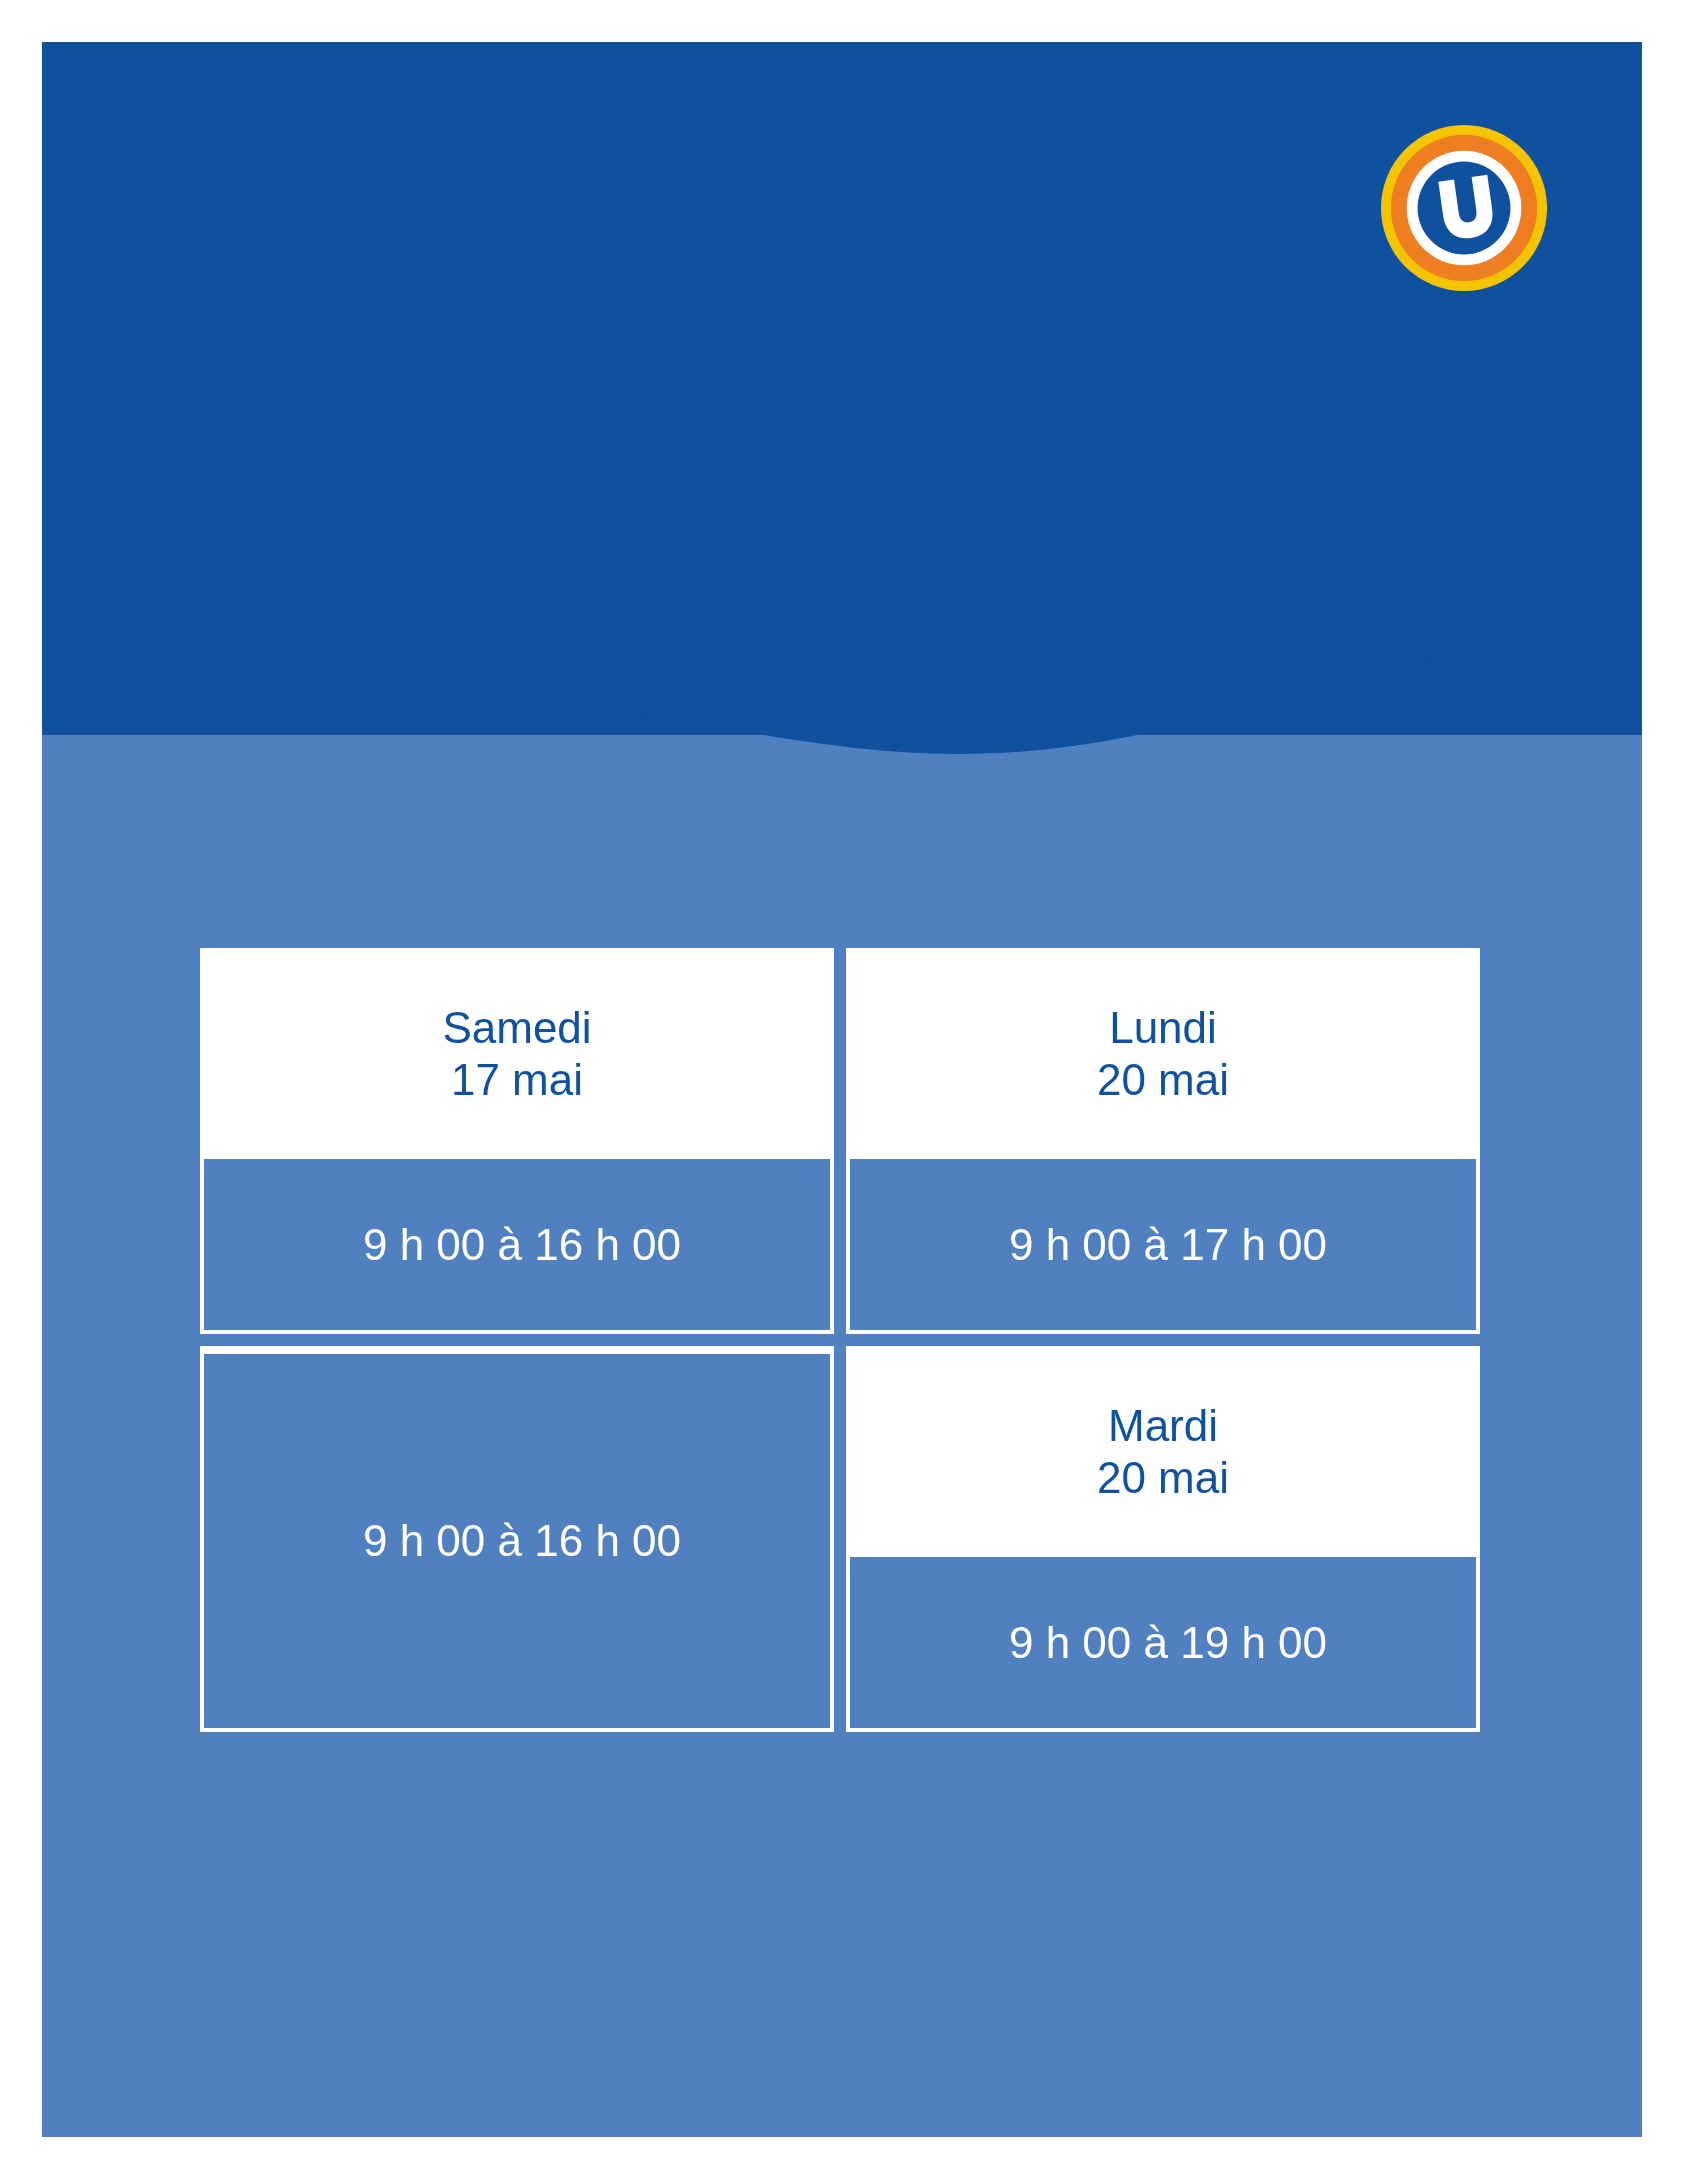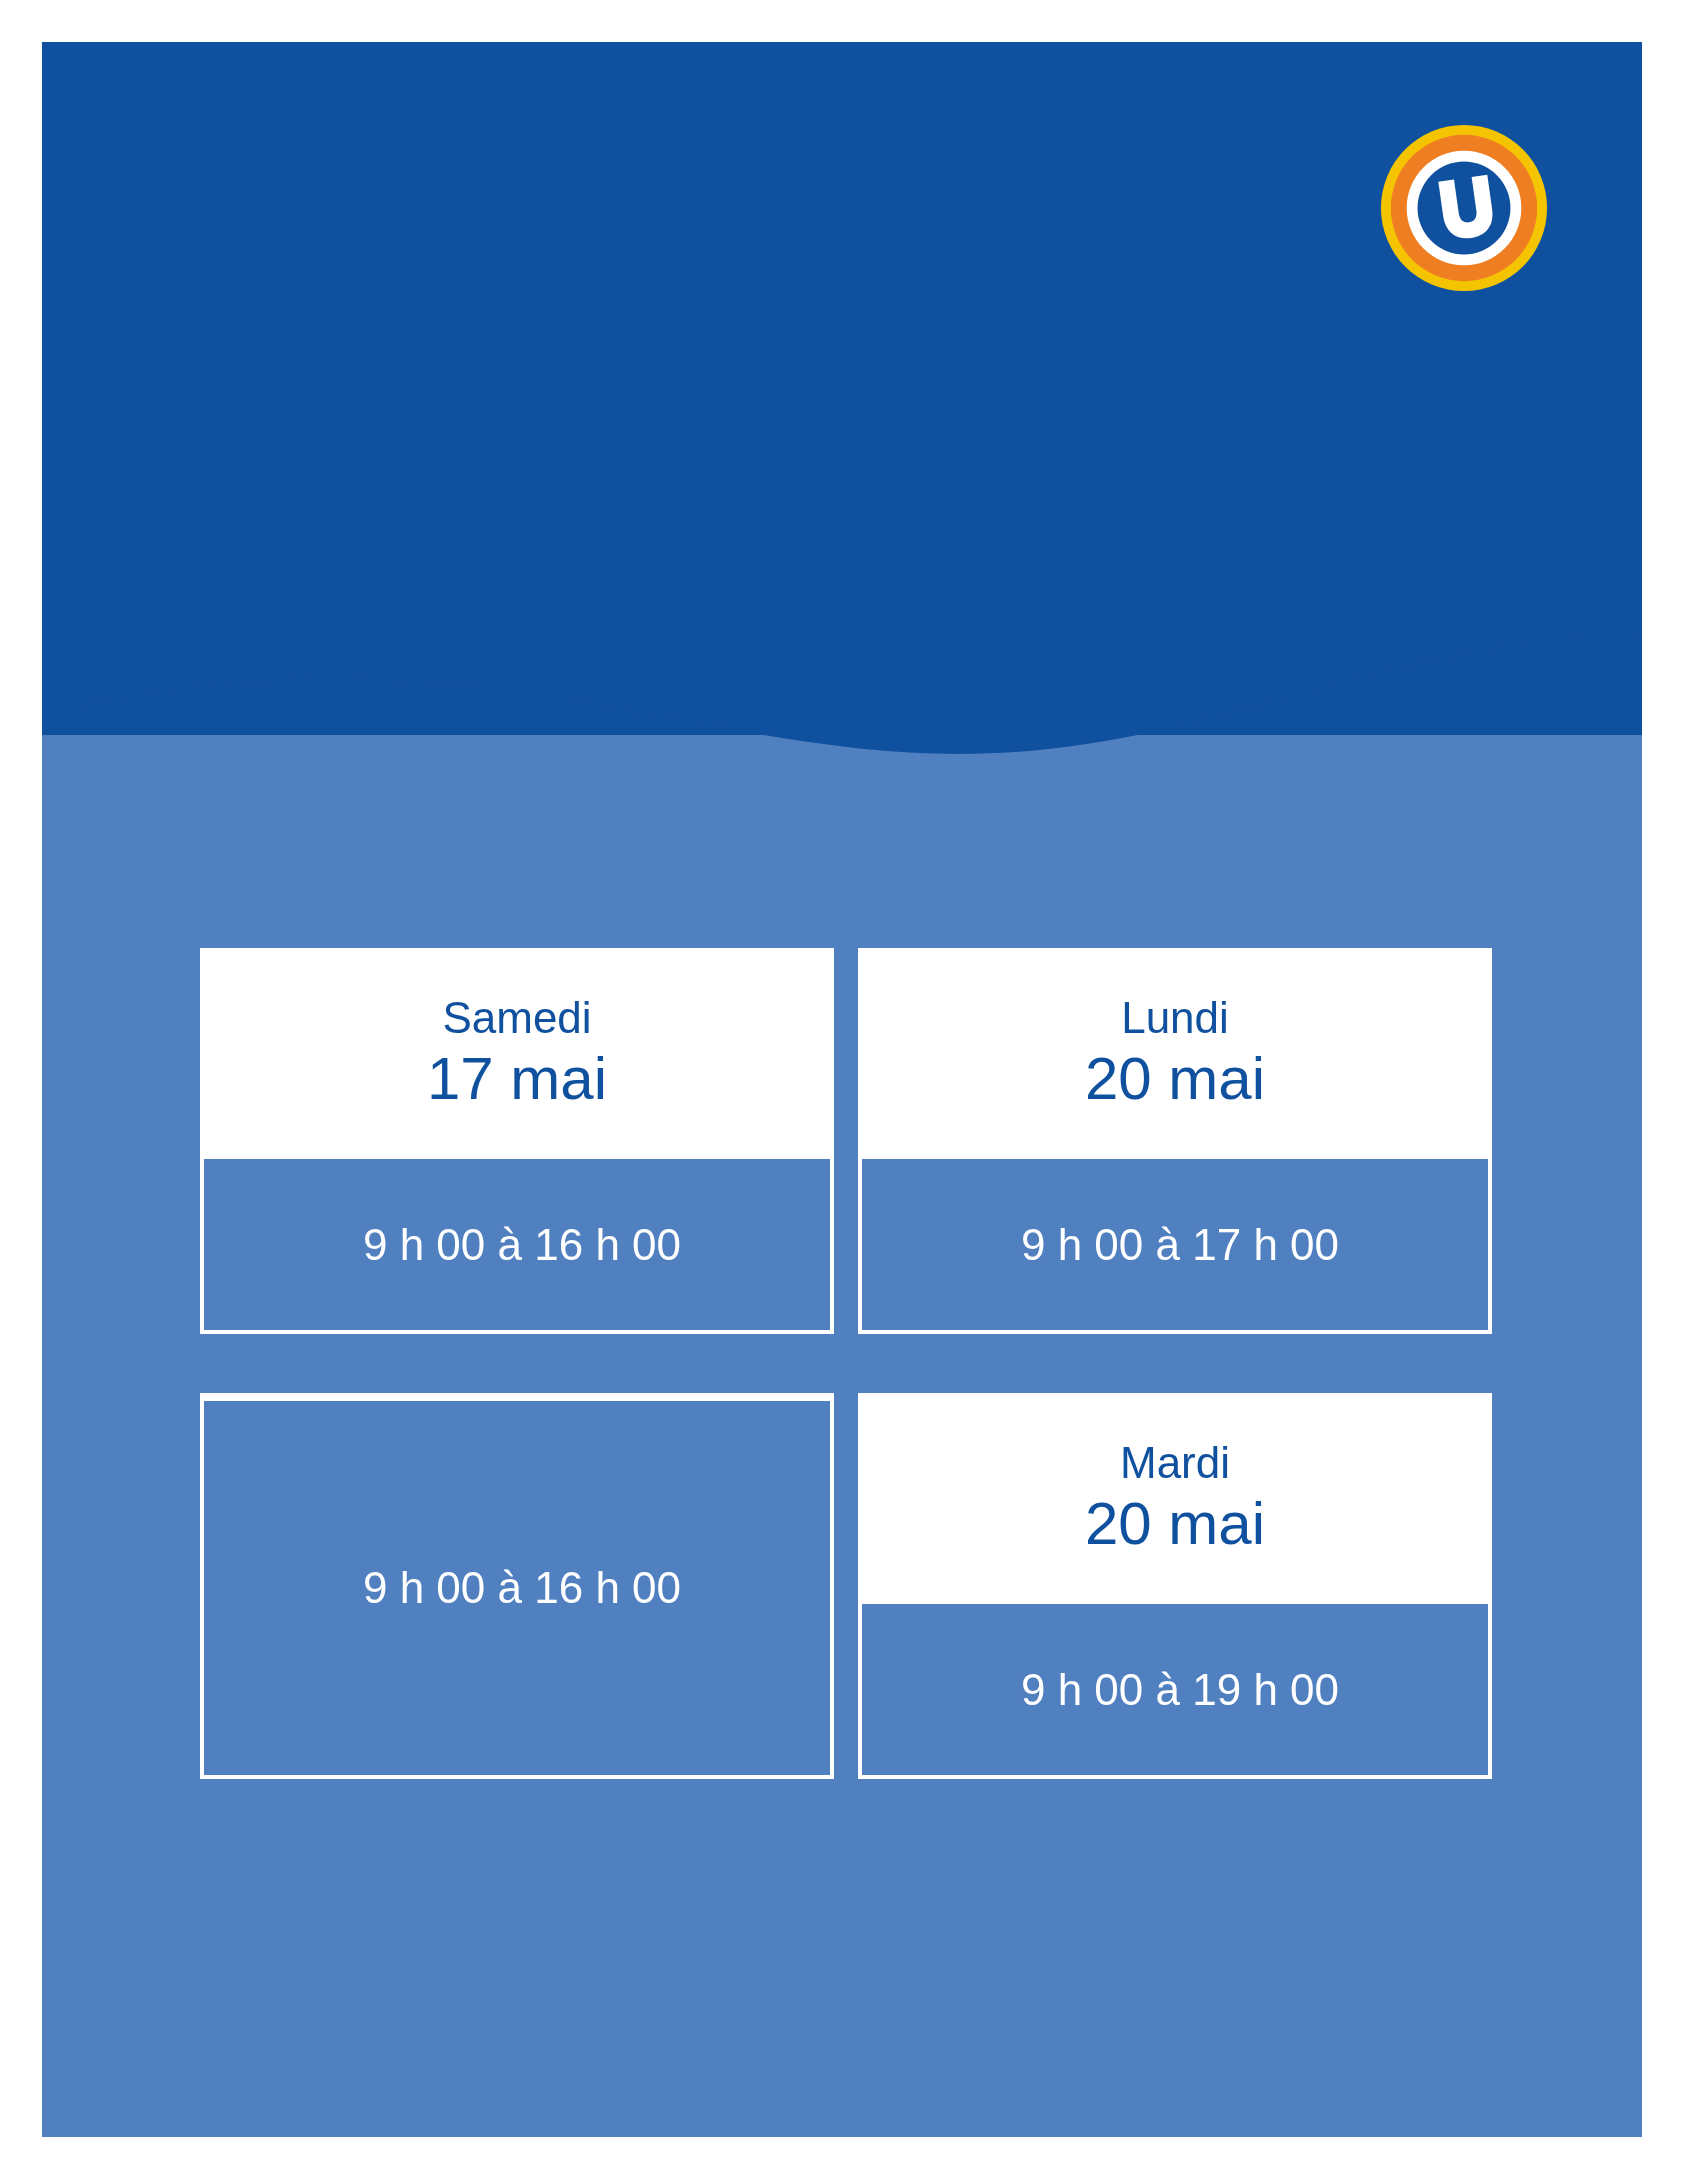--- a/index.html
+++ b/index.html
@@ -80,20 +80,21 @@
   .grid {
     position: absolute;
     left: 158px;
     top: 906px;
     width: 1287px;
     display: grid;
     grid-template-columns: 634px 634px;
     grid-template-rows: 386px 386px;
     column-gap: 24px;
     row-gap: 59px;
+    gap: 12px;
   }
   .card {
     border: 4px solid #ffffff;
     box-sizing: border-box;
     display: flex;
     flex-direction: column;
     background: #ffffff;
   }
   .card-head {
     flex: 0 0 203px;
@@ -104,21 +105,21 @@
     align-items: center;
     justify-content: center;
     text-align: center;
   }
   .card-day {
     font-size: 44px;
     line-height: 1.18;
     font-weight: normal;
   }
   .card-date {
-    font-size: 60px;
+    font-size: 44px;
     line-height: 1.18;
     font-weight: normal;
   }
   .card-hours {
     flex: 1 1 auto;
     background: #5080c0;
     color: #ffffff;
     display: flex;
     align-items: center;
     justify-content: center;

